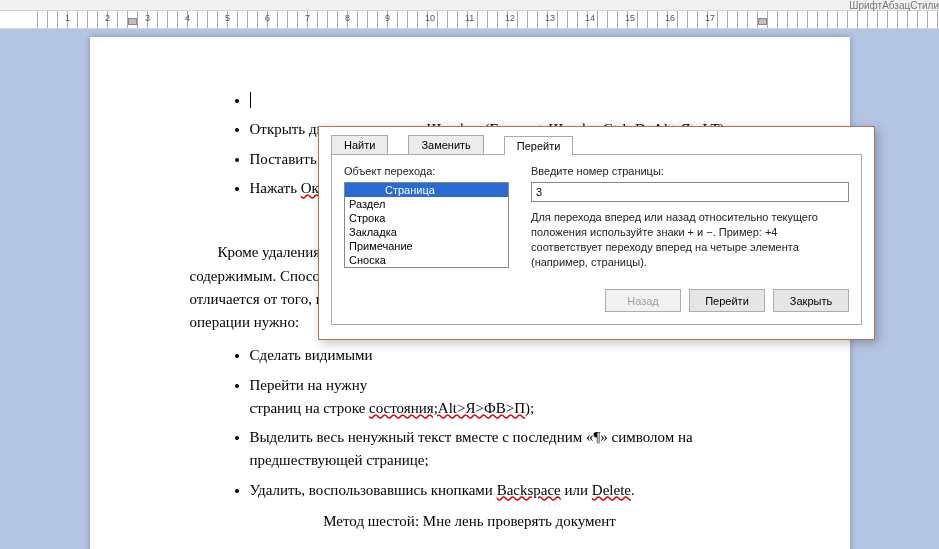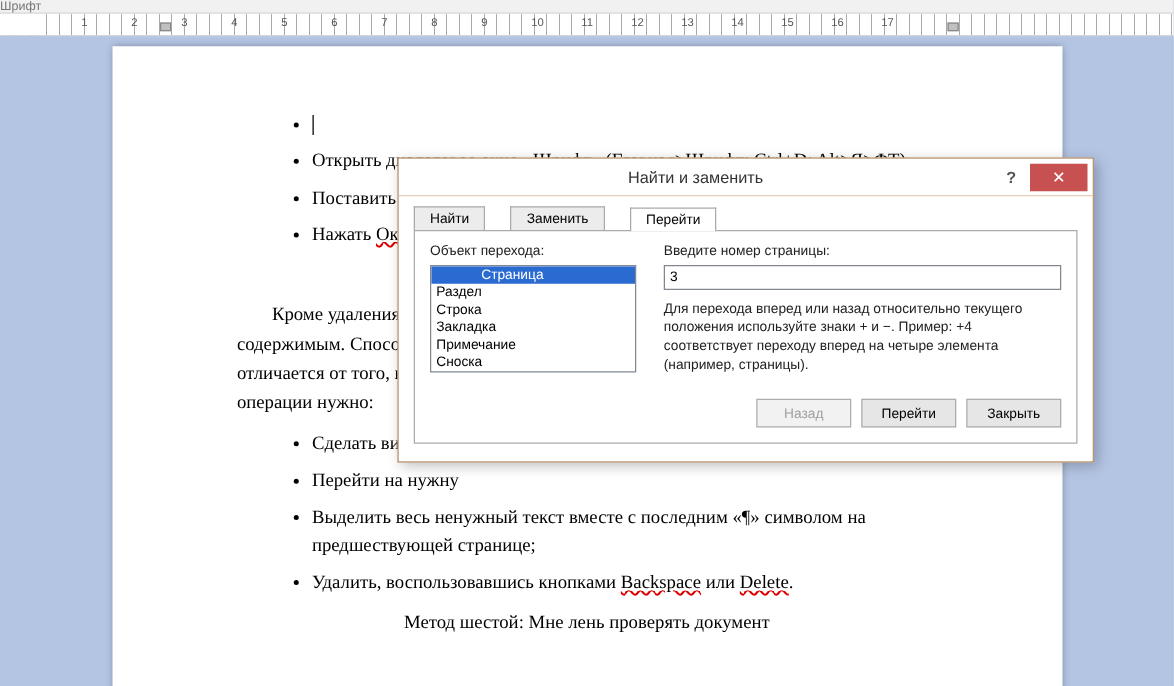--- a/index.html
+++ b/index.html
@@ -10,24 +10,23 @@
     width: 939px;
     height: 549px;
     overflow: hidden;
     position: relative;
   }
   .ribbon-groups {
     height: 11px;
     background: #f1f1f1;
     border-bottom: 1px solid #d4d4d4;
     display: flex;
-    justify-content: space-between;
+    justify-content: flex-end;
     font-size: 10px;
     color: #777;
-    flex-direction: column;
   }
   .ruler {
     height: 18px;
     background: #fff;
     border-bottom: 1px solid #d4d4d4;
     position: relative;
     font-size: 9px;
     color: #666;
     overflow: hidden;
   }
@@ -218,38 +217,34 @@
     <div class="para">
       <span>Кроме удаления пу</span><br>
       <span>содержимым. Способ того</span><br>
       <span>отличается от того, как это</span><br>
       <span>операции нужно:</span>
     </div>
     <ul>
       <li><span>Сделать видимыми</span></li>
       <li>
         <span>Перейти на нужну</span><br>
+        <span>страниц на строке <span class="sp-underline">состояния;Alt&gt;Я&gt;ФВ&gt;П</span>);</span>
       </li>
       <li>
         <span>Выделить весь ненужный текст вместе с последним «<span class="pilcrow">¶</span>» символом на</span><br>
         <span>предшествующей странице;</span>
       </li>
       <li><span>Удалить, воспользовавшись кнопками <span class="sp-underline">Backspace</span> или <span class="sp-underline">Delete</span>.</span></li>
     </ul>
     <div class="center"><span>Метод шестой: Мне лень проверять документ</span></div>
 
   </div>
 </div>
 
 <div class="dialog">
-  <div class="titlebar">
-    <div class="title">Найти и заменить</div>
-    <div class="help">?</div>
-    <div class="close">✕</div>
-  </div>
   <div class="dlg-body">
     <div class="tabs">
       <div class="tab inactive">Найти</div>
       <div class="tab inactive">Заменить</div>
       <div class="tab active">Перейти</div>
     </div>
     <div class="tabpanel">
       <div class="row">
         <div class="col" style="max-width:165px">
           <span class="label">Объект перехода:</span>

